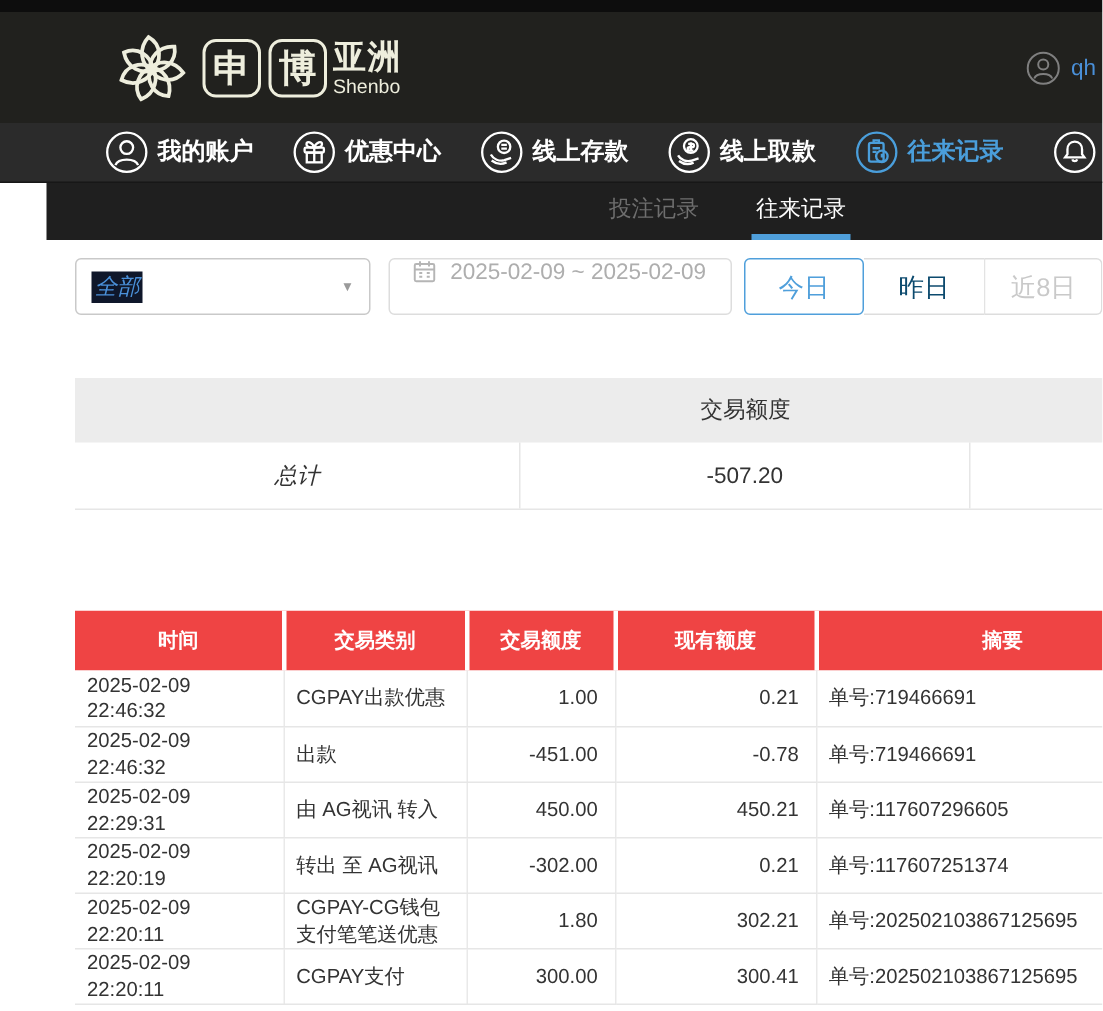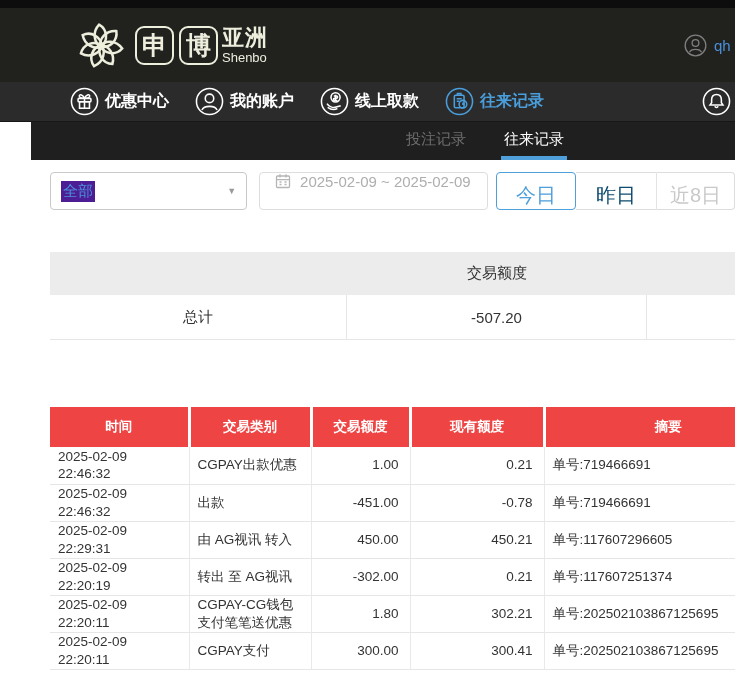--- a/index.html
+++ b/index.html
@@ -36,43 +36,43 @@
   
   .subnav { height:38px; background:#1f1f1f; display:flex; padding-left:372px; gap:32px;margin-left:31px; }
   .subtab { display:flex; align-items:center; padding:0 3px; font-size:15px;
     color:#6e6e6e; border-bottom:4px solid transparent; cursor:pointer; white-space:nowrap; }
   .subtab.active { color:#fdfdfd; border-bottom-color:#4f9fdb; }
 
   
   .filters { margin:12px 0 0 50px; display:flex; height:38px; }
   .select-box { width:198px; border:1px solid #c9c9c9; border-radius:4px;
     display:flex; align-items:center; justify-content:space-between; padding:0 10px; }
-  .select-value { background:#4c1d95; color:#4a90d9; font-size:15px; padding:1px 2px; }
+  .select-value { background:#0f172a; color:#4a90d9; font-size:15px; padding:1px 2px;font-style:italic; }
   .caret { color:#9a9a9a; font-size:9px; }
   .date-box { margin-left:12px; width:230px; border:1px solid #ddd; border-radius:4px;
     display:flex; gap:9px; padding-left:15px;
     color:#aeaeae; font-size:15px; }
   .cal-ic { width:16px; height:16px; color:#b5b5b5; flex:none; }
   .btn-group { margin-left:8px; display:flex; }
-  .qbtn { width:80px; height:38px; background:#fff; font-size:20px;
-    display:flex; align-items:flex-end; justify-content:center; cursor:pointer; }
+  .qbtn { width:80px; height:38px; background:#fff; font-size:17px;
+    display:flex; align-items:center; justify-content:center; cursor:pointer; }
   .qbtn.active { border:1px solid #4f9fdb; color:#4f9fdb; border-radius:4px; }
   .qbtn.b2 { border-top:1px solid #ddd; border-bottom:1px solid #ddd; color:#0c4a6e; }
   .qbtn.b3 { border:1px solid #ddd; border-left:1px solid #e3e3e3; color:#c9c9c9;
     border-radius:0 4px 4px 0; width:79px; }
 
   
   .summary { margin:42px 0 0 50px; width:685px; font-size:15px; color:#333; }
   .sum-head { height:43px; background:#ececec; display:grid;
     grid-template-columns:297px 300px 1fr; align-items:center; }
   .sum-head .c2 { text-align:center; }
   .sum-row { height:45px; display:grid; grid-template-columns:297px 300px 1fr;
     align-items:center; border-bottom:1px solid #e6e6e6; }
   .sum-row .c1 { text-align:center; height:100%; display:flex; align-items:center;
-    justify-content:center; border-right:1px solid #e6e6e6; }
+    justify-content:center; border-right:1px solid #e6e6e6;font-style:italic; }
   .sum-row .c2 { text-align:center; height:100%; display:flex; align-items:center;
     justify-content:center; border-right:1px solid #e6e6e6; }
 
   
   .table-wrap { margin:67px 0 0 50px; width:685px; overflow:hidden; }
   table { width:741px; table-layout:fixed; border-collapse:collapse;
     font-size:13.5px; color:#333; }
   thead th { height:40px; background:#ef4444; color:#fff; font-weight:bold;
     border-right:3px solid #fff; text-align:center; }
   thead th:last-child { border-right:none; }
@@ -127,33 +127,43 @@
       <path d="M6.7 22.3 c1.8-4.8 12.8-4.8 14.6 0"></path>
     </svg>
     <span class="user-name">qh</span>
   </div>
 </div>
 
 <div class="navbar">
   <div class="nav-item">
     <svg class="nav-ic" viewBox="0 0 28 28" fill="none" stroke="currentColor" stroke-width="1.5">
       <circle cx="14" cy="14" r="12.6"></circle>
+        <circle cx="14" cy="11" r="4.1"></circle>
+      <path d="M6.7 22.3 c1.8-4.8 12.8-4.8 14.6 0"></path>
+    </svg>
+    <span>我的账户</span>
+  </div>
+  <div class="nav-item">
+    <svg class="nav-ic" viewBox="0 0 28 28" fill="none" stroke="currentColor" stroke-width="1.5">
+      <circle cx="14" cy="14" r="12.6"></circle>
       <rect x="7.8" y="11" width="12.4" height="3.2" rx="0.8"></rect>
       <rect x="9.2" y="14.2" width="9.6" height="6.3"></rect>
       <path d="M14 11 v9.5 M14 11 c-1.2-3.6-5-4.6-5-2.2 0 1.7 3 2.2 5 2.2 z M14 11 c1.2-3.6 5-4.6 5-2.2 0 1.7-3 2.2-5 2.2 z"></path>
     </svg>
     <span>优惠中心</span>
   </div>
   <div class="nav-item">
     <svg class="nav-ic" viewBox="0 0 28 28" fill="none" stroke="currentColor" stroke-width="1.5">
       <circle cx="14" cy="14" r="12.6"></circle>
-        <circle cx="14" cy="11" r="4.1"></circle>
-      <path d="M6.7 22.3 c1.8-4.8 12.8-4.8 14.6 0"></path>
-    </svg>
-    <span>我的账户</span>
+      <circle cx="15.5" cy="10.5" r="4"></circle>
+      <path d="M13.7 9.3 h3.6 M13.7 11.7 h3.6"></path>
+      <path d="M7 15.5 c1.5 3 5.5 4.6 8.7 3.6 l4.3-1.5"></path>
+      <path d="M7.5 19.3 c2.8 2.2 6.6 2.6 9.6 1.2"></path>
+    </svg>
+    <span>线上存款</span>
   </div>
   <div class="nav-item">
     <svg class="nav-ic" viewBox="0 0 28 28" fill="none" stroke="currentColor" stroke-width="1.5">
       <circle cx="14" cy="14" r="12.6"></circle>
       <circle cx="15" cy="10" r="4.4"></circle>
       <path d="M15 7.6 v4.8 M13.3 8.6 h2.6 a1.1 1.1 0 0 1 0 2.2 h-1.8 a1.1 1.1 0 0 0 0 2.2 h2.6"></path>
       <path d="M6.8 16 c1.6 3 5.6 4.4 8.8 3.4 l4.4-1.4"></path>
       <path d="M7.4 19.6 c2.8 2.1 6.5 2.5 9.4 1.1"></path>
     </svg>
     <span>线上取款</span>

